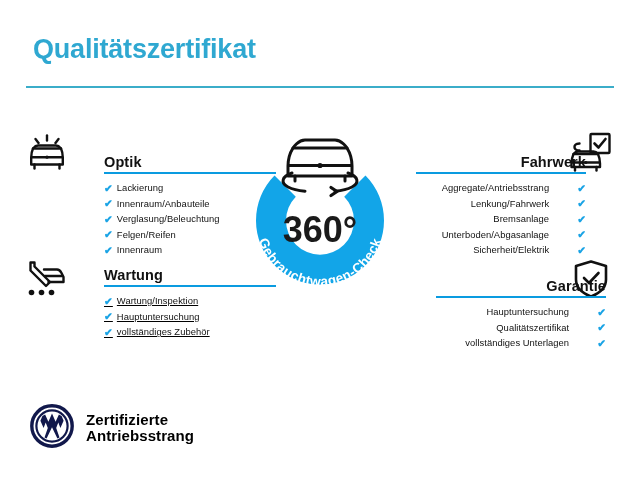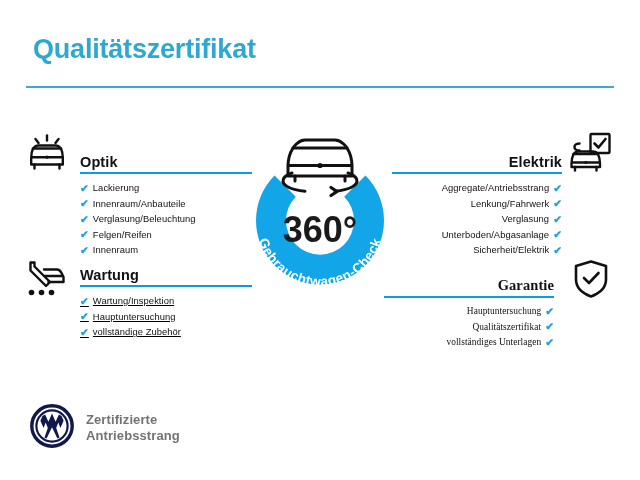--- a/index.html
+++ b/index.html
@@ -37,20 +37,21 @@
     left: 26px;
     top: 86px;
     width: 588px;
     height: 2px;
     background: #3BADC9;
   }
 
   
   .section {
     position: absolute;
+    margin-left: 24px;
   }
   .sec-head {
     position: relative;
     height: 26px;
   }
   .sec-title {
     position: absolute;
     bottom: 4px;
     font-size: 14.5px;
     font-weight: bold;
@@ -81,42 +82,42 @@
     font-size: 10.5px;
     font-weight: bold;
     line-height: 1;
   }
 
   
   .left .item { justify-content: flex-start; }
   .left .check { margin-right: 4px; }
 
   
-  .right .item { justify-content: flex-end; }
+  .right .item { justify-content: flex-end; gap: 24px; }
   .right .check { margin-left: 4px; }
 
   .sec-icon {
     position: absolute;
     color: #111111;
   }
 
   
   #sec-optik   { left: 80px;  top: 148px; width: 180px; }
   #sec-optik .sec-rule  { left: 0; width: 172px; }
   #sec-optik .sec-title { left: 0; }
 
   #sec-wartung { left: 80px;  top: 261px; width: 180px; text-decoration: underline; }
   #sec-wartung .sec-rule  { left: 0; width: 172px; }
   #sec-wartung .sec-title { left: 0; }
 
   #sec-technik { left: 392px; top: 148px; width: 170px; }
   #sec-technik .sec-rule  { right: 0; width: 170px; }
   #sec-technik .sec-title { right: 0; }
 
-  #sec-garantie{ left: 384px; top: 272px; width: 170px; font-family: Liberation Serif, serif; }
+  #sec-garantie{ left: 412px; top: 272px; width: 170px; }
   #sec-garantie .sec-rule  { right: 0; width: 170px; }
   #sec-garantie .sec-title { right: 0; }
 
   #icon-optik    { left: 26px;  top: 133px; }
   #icon-wartung  { left: 24px;  top: 259px; }
   #icon-technik  { left: 568px; top: 132px; }
   #icon-garantie { left: 573px; top: 259px; }
 
   
   #badge {
@@ -132,23 +133,23 @@
   #footer {
     position: absolute;
     left: 30px;
     top: 404px;
     display: flex;
     align-items: center;
   }
   #vw-mark { flex: 0 0 auto; }
   #vw-text {
     margin-left: 12px;
-    font-size: 13px;
+    font-size: 15px;
     font-weight: bold;
-    color: #737373;
+    color: #000000;
     line-height: 16px;
     letter-spacing: 0.1px;
     white-space: nowrap;
   }
 </style>
 </head>
 <body>
 
 <div id="page">
 
@@ -218,55 +219,55 @@
       <div class="item">
         <span class="check">✔</span>
         <span>Wartung/Inspektion</span>
       </div>
       <div class="item">
         <span class="check">✔</span>
         <span>Hauptuntersuchung</span>
       </div>
       <div class="item">
         <span class="check">✔</span>
-        <span>vollständige Zubehör</span>
+        <span>vollständiges Zubehör</span>
       </div>
     </div>
   </div>
 
   <div class="sec-icon" id="icon-technik">
     <svg width="44" height="42" viewBox="0 0 44 42" fill="none" stroke="#111111" stroke-width="2.4" stroke-linecap="round" stroke-linejoin="round">
       <rect x="22.5" y="2" width="19" height="19" rx="1"></rect>
       <path d="M26.5 11.5 L30.5 15.5 L37.5 7" stroke-width="2.6"></path>
       <path d="M11.5 11.5 C11.5 11.5 6.5 11.5 6.5 15 C6.5 18.5 11.5 18.5 11.5 18.5"></path>
       <path d="M3.5 31.5 C3.5 26.5 5.5 22 5.5 22 L30 22 C30 22 32 26.5 32 31.5 L32 35 L3.5 35 Z"></path>
       <path d="M5.5 22 C5.5 22 7.5 19.5 10 19.5 L25.5 19.5 C28 19.5 30 22 30 22"></path>
       <path d="M4.2 30.5 L31.3 30.5"></path>
       <path d="M7 35 L7 38.5"></path>
       <path d="M28.5 35 L28.5 38.5"></path>
       <circle cx="17.8" cy="30.5" r="1.6" fill="#111111" stroke="none"></circle>
     </svg>
   </div>
 
   <div class="section right" id="sec-technik">
     <div class="sec-head">
-      <div class="sec-title">Elektrik</div>
+      <div class="sec-title">Fahrwerk</div>
       <div class="sec-rule"></div>
     </div>
     <div class="items">
       <div class="item">
         <span>Aggregate/Antriebsstrang</span>
         <span class="check">✔</span>
       </div>
       <div class="item">
         <span>Lenkung/Fahrwerk</span>
         <span class="check">✔</span>
       </div>
       <div class="item">
-        <span>Verglasung</span>
+        <span>Bremsanlage</span>
         <span class="check">✔</span>
       </div>
       <div class="item">
         <span>Unterboden/Abgasanlage</span>
         <span class="check">✔</span>
       </div>
       <div class="item">
         <span>Sicherheit/Elektrik</span>
         <span class="check">✔</span>
       </div>

